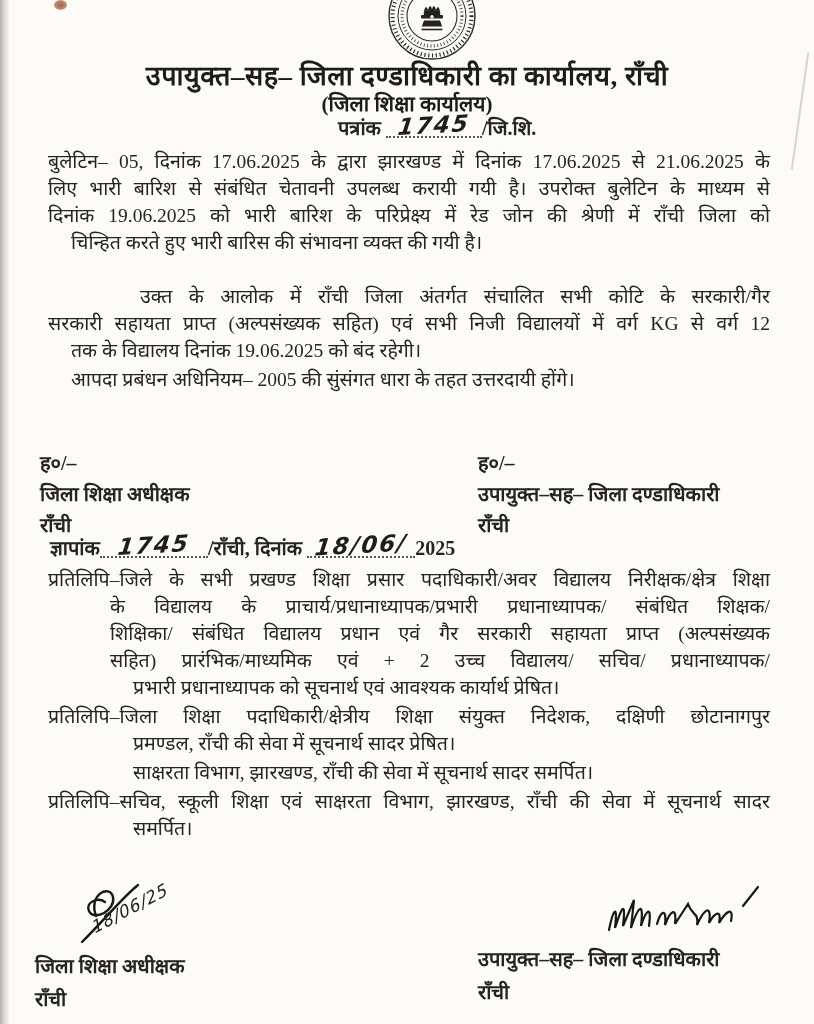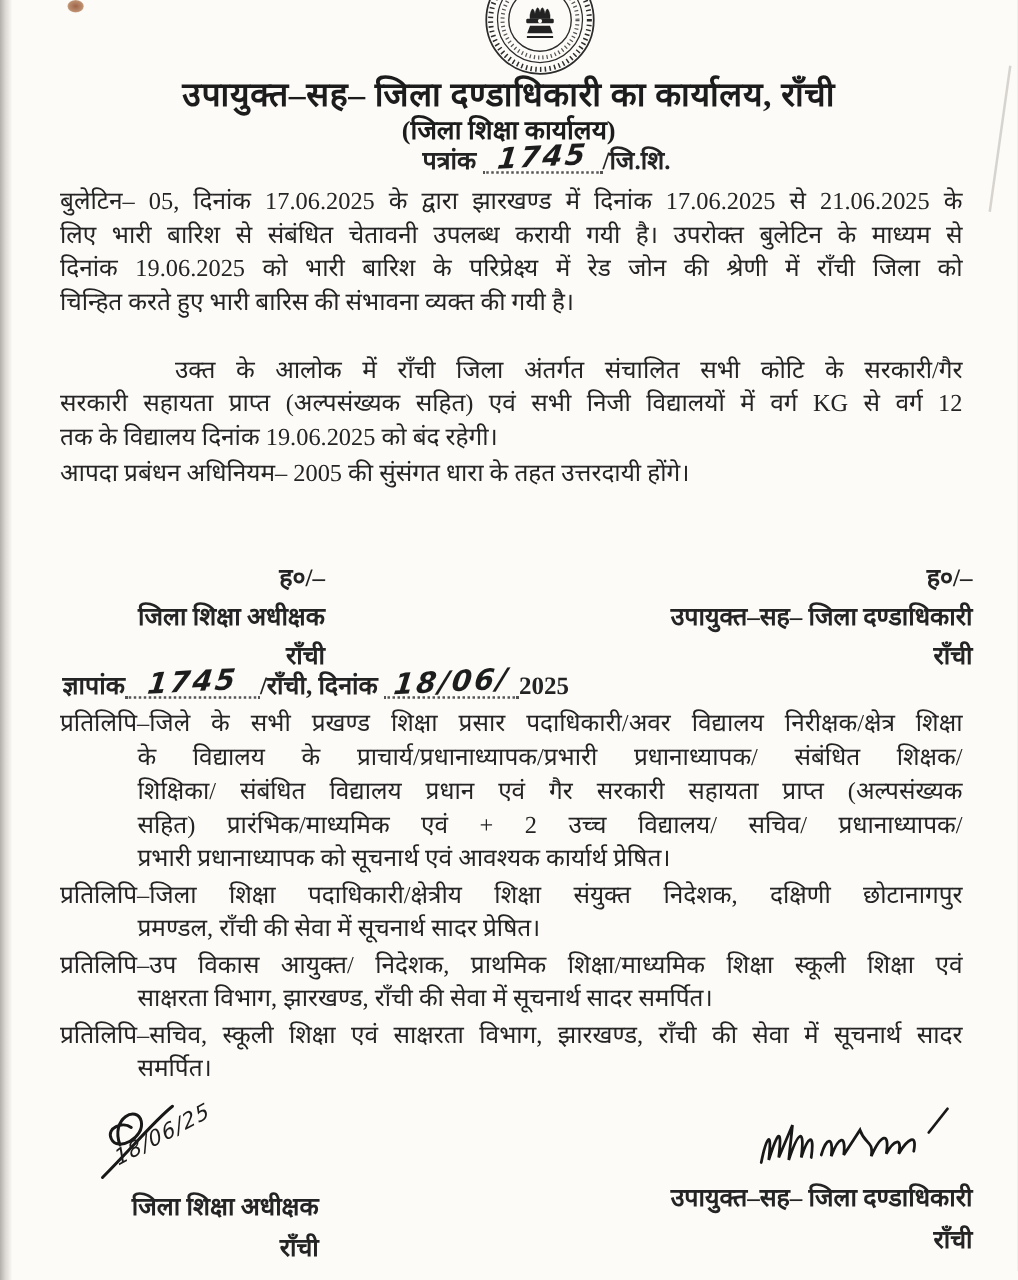--- a/index.html
+++ b/index.html
@@ -22,29 +22,29 @@
   
   .title { position:absolute; top:56px; left:0; width:814px; 
     box-sizing:border-box; text-align:center; font-size:27px; font-weight:700; color:#1c1c1c;
     letter-spacing:.5px; }
   .subtitle { position:absolute; top:89px; left:0; width:814px; 
     box-sizing:border-box; text-align:center; font-size:21px; font-weight:700; color:#1c1c1c; }
   .ref-line { position:absolute; top:114px; left:338px; font-size:20px; font-weight:600; }
   
   .block { position:absolute; left:48px; width:722px; }
   .line { font-size:19.5px; line-height:27px; white-space:nowrap; font-weight:500; }
-  .wrapline { white-space:normal; }
+  .wrapline { white-space:normal;margin-left:23px; }
   .just { text-align:justify; text-align-last:justify; white-space:normal; }
   .indent { text-indent:92px; }
   .copy-cont { padding-left:62px; }
   #para1 { top:148px; } #para2 { top:283px; } #para3 { top:366px; }
   #copies { top:566px; }
   .copy { margin-bottom:2px; }
   
-  .sigblock { position:absolute; text-align:right; font-size:20px; line-height:31px; font-weight:600; }
+  .sigblock { position:absolute; text-align:left; font-size:20px; line-height:31px; font-weight:600; }
   #sig-mid-left { top:448px; left:40px; width:220px; }
   #sig-mid-right { top:448px; left:478px; width:300px; }
   #sig-bot-left { top:950px; left:35px; width:220px; line-height:33px; }
   #sig-bot-right { top:943px; left:478px; width:300px; line-height:33px; }
   
   .memo { position:absolute; top:534px; left:50px; font-size:20px; font-weight:600; }
   
   .dots { display:inline-block; border-bottom:2px dotted #555; text-align:center;
     height:22px; vertical-align:baseline; }
   .dots-ref { min-width:96px; }
@@ -132,21 +132,20 @@
       <div class="line just copy-cont">के विद्यालय के प्राचार्य/प्रधानाध्यापक/प्रभारी प्रधानाध्यापक/ संबंधित शिक्षक/</div>
       <div class="line just copy-cont">शिक्षिका/ संबंधित विद्यालय प्रधान एवं गैर सरकारी सहायता प्राप्त (अल्पसंख्यक</div>
       <div class="line just copy-cont">सहित) प्रारंभिक/माध्यमिक एवं + 2 उच्च विद्यालय/ सचिव/ प्रधानाध्यापक/</div>
       <div class="line wrapline copy-cont">प्रभारी प्रधानाध्यापक को सूचनार्थ एवं आवश्यक कार्यार्थ प्रेषित।</div>
     </div>
     <div class="copy">
       <div class="line just">प्रतिलिपि–जिला शिक्षा पदाधिकारी/क्षेत्रीय शिक्षा संयुक्त निदेशक, दक्षिणी छोटानागपुर</div>
       <div class="line wrapline copy-cont">प्रमण्डल, राँची की सेवा में सूचनार्थ सादर प्रेषित।</div>
     </div>
     <div class="copy">
-      <div class="line just">प्रतिलिपि–उप विकास आयुक्त/ निदेशक, प्राथमिक शिक्षा/माध्यमिक शिक्षा स्कूली शिक्षा एवं</div>
       <div class="line wrapline copy-cont">साक्षरता विभाग, झारखण्ड, राँची की सेवा में सूचनार्थ सादर समर्पित।</div>
     </div>
     <div class="copy">
       <div class="line just">प्रतिलिपि–सचिव, स्कूली शिक्षा एवं साक्षरता विभाग, झारखण्ड, राँची की सेवा में सूचनार्थ सादर</div>
       <div class="line wrapline copy-cont">समर्पित।</div>
     </div>
   </div>
 
   <div class="scribble" id="scribble-left">
     <svg width="140" height="72" viewBox="0 0 140 72">

